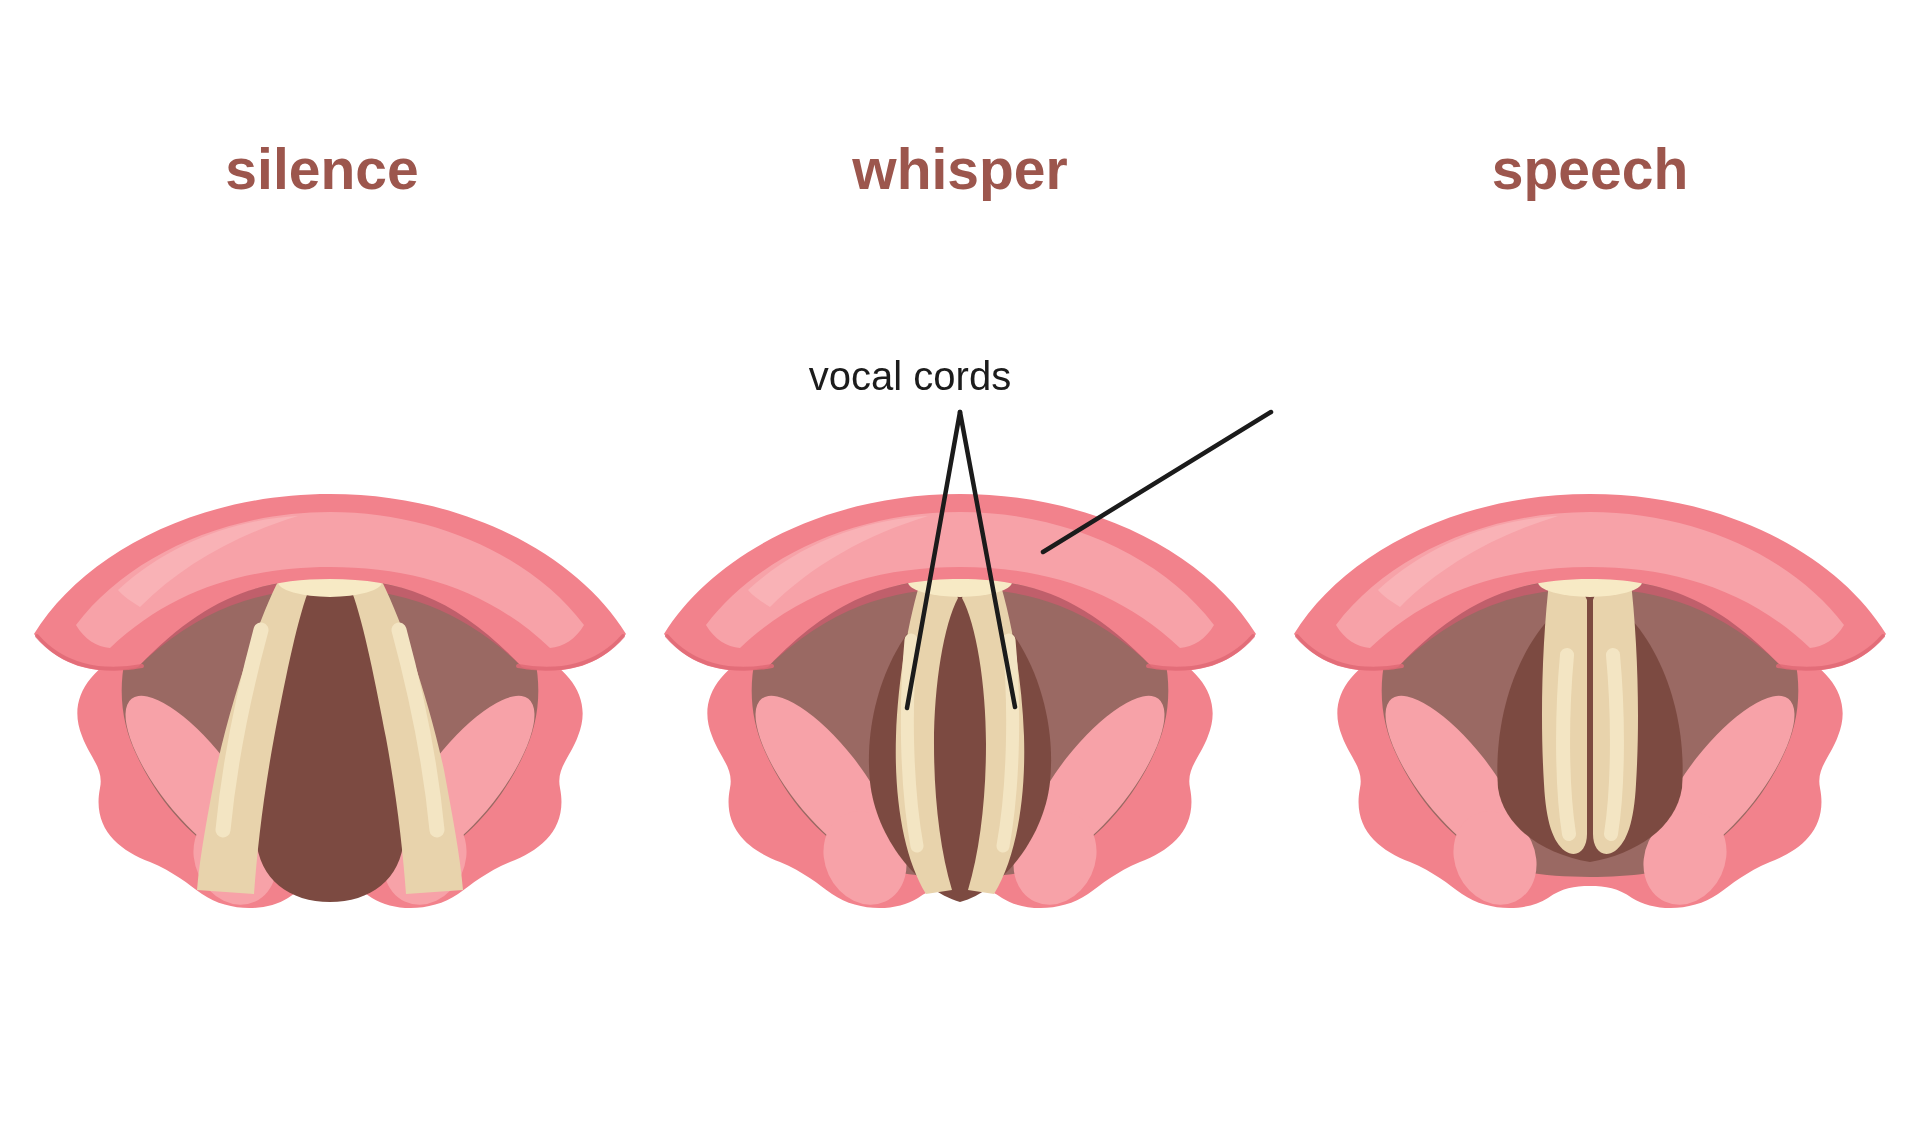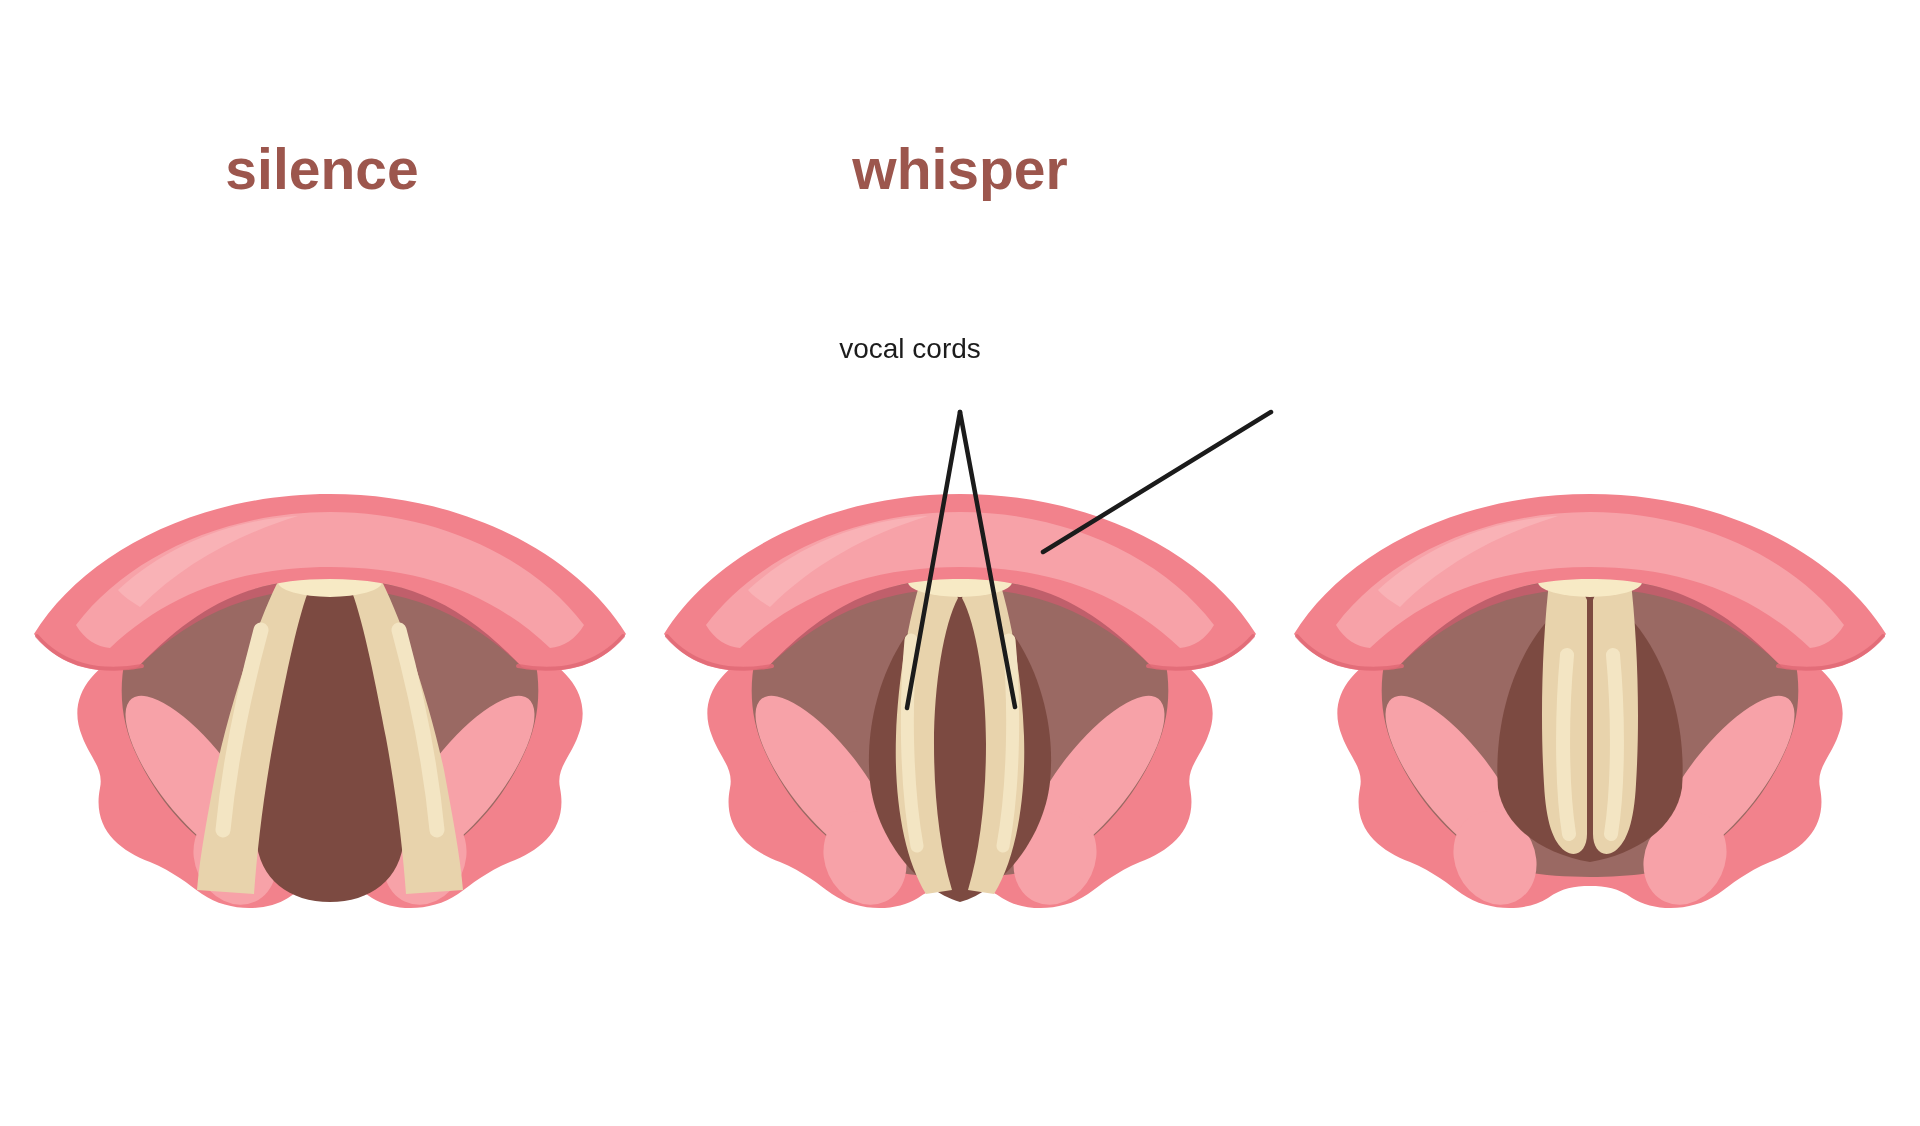--- a/index.html
+++ b/index.html
@@ -16,24 +16,24 @@
     width:400px;
     text-align:center;
     font-size:57px;
     font-weight:700;
     color:#9C564D;
     letter-spacing:0px;
     line-height:1.1;
   }
   .anno-label{
     position:absolute;
-    top:334px;
+    top:354px;
     width:400px;
     text-align:center;
-    font-size:28px;
+    font-size:40px;
     font-weight:400;
     color:#1C1C1C;
     line-height:1.1;
   }
   .larynx{
     position:absolute;
     top:490px;
     width:600px;height:420px;
   }
   #overlay{
@@ -76,20 +76,21 @@
         <path class="skin-light" d="M 46,135 C 98,66 196,22 300,22 C 404,22 502,66 554,135 C 546,149 533,157 520,158 C 458,99 382,77 300,77 C 218,77 142,99 80,158 C 67,157 54,149 46,135 Z"></path>
         <path class="skin-lighter" d="M 88,100 C 140,52 208,29 268,26 C 206,45 152,75 110,117 C 102,112 93,106 88,100 Z"></path>
         <path class="wing-shadow" d="M 7,146 C 32,175 70,184 112,176"></path>
         <path class="wing-shadow" d="M 593,146 C 568,175 530,184 488,176"></path>
       </g>
     </defs>
   </svg>
 
   <div class="panel-title" style="left:122px">silence</div>
   <div class="panel-title" style="left:760px">whisper</div>
+  <div class="panel-title" style="left:1390px">speech</div>
 
   <div class="anno-label" style="left:710px">vocal cords</div>
 
   <svg class="larynx" style="left:30px" viewBox="0 0 600 420">
     <use href="#shell-back"></use>
     <path class="glottis" d="M 262,98 L 338,98 C 352,170 378,280 374,348 C 371,390 340,412 300,412 C 260,412 229,390 226,348 C 222,280 248,170 262,98 Z"></path>
     <path class="cord" d="M 252,84 C 232,120 202,205 186,280 C 178,324 170,364 167,400 L 224,404 C 227,362 233,308 244,248 C 254,196 266,134 278,102 C 270,90 260,85 252,84 Z"></path>
     <path class="cord" d="M 348,84 C 368,120 398,205 414,280 C 422,324 430,364 433,400 L 376,404 C 373,362 367,308 356,248 C 346,196 334,134 322,102 C 330,90 340,85 348,84 Z"></path>
     <path class="cord-hl" stroke-width="15" d="M 231,140 C 212,210 199,278 193,340"></path>
     <path class="cord-hl" stroke-width="15" d="M 369,140 C 388,210 401,278 407,340"></path>

